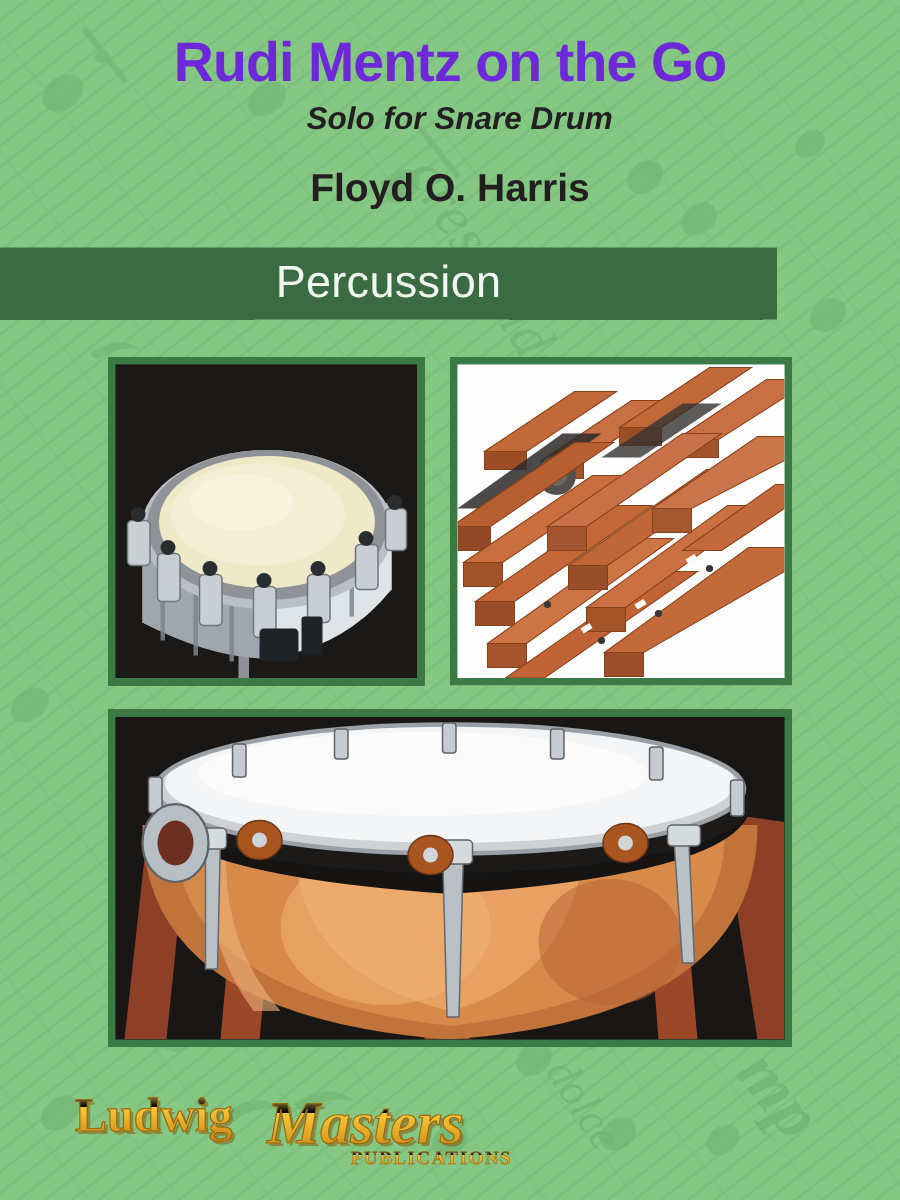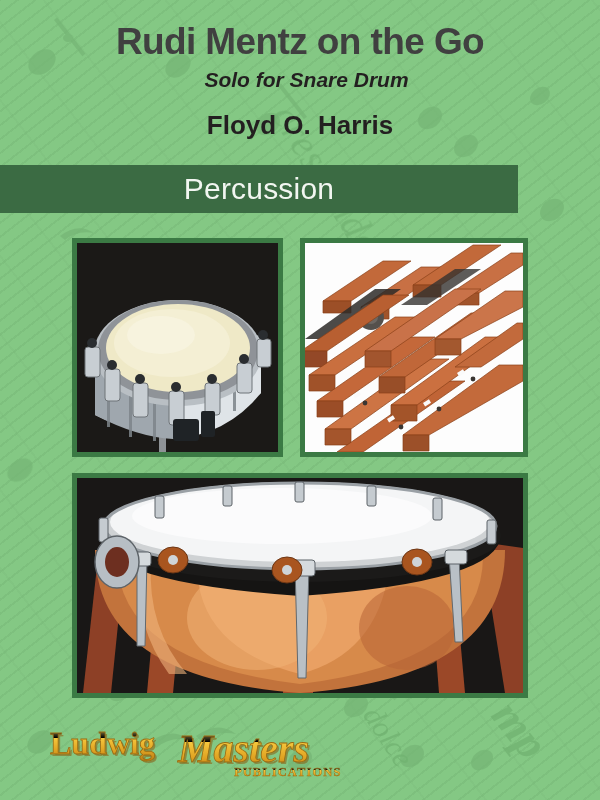--- a/index.html
+++ b/index.html
@@ -78,21 +78,21 @@
 
   
   .head {
     position: relative;
     text-align: center;
     padding-top: 22px;
   }
   .title {
     font-size: 37px;
     font-weight: bold;
-    color: #404040;
+    color: #6d28d9;
     letter-spacing: -0.6px;
     line-height: 1.08;
     margin: 0;
   }
   .subtitle {
     font-size: 21px;
     font-style: italic;
     font-weight: bold;
     color: #231f20;
     margin: 6px 0 0 0;

